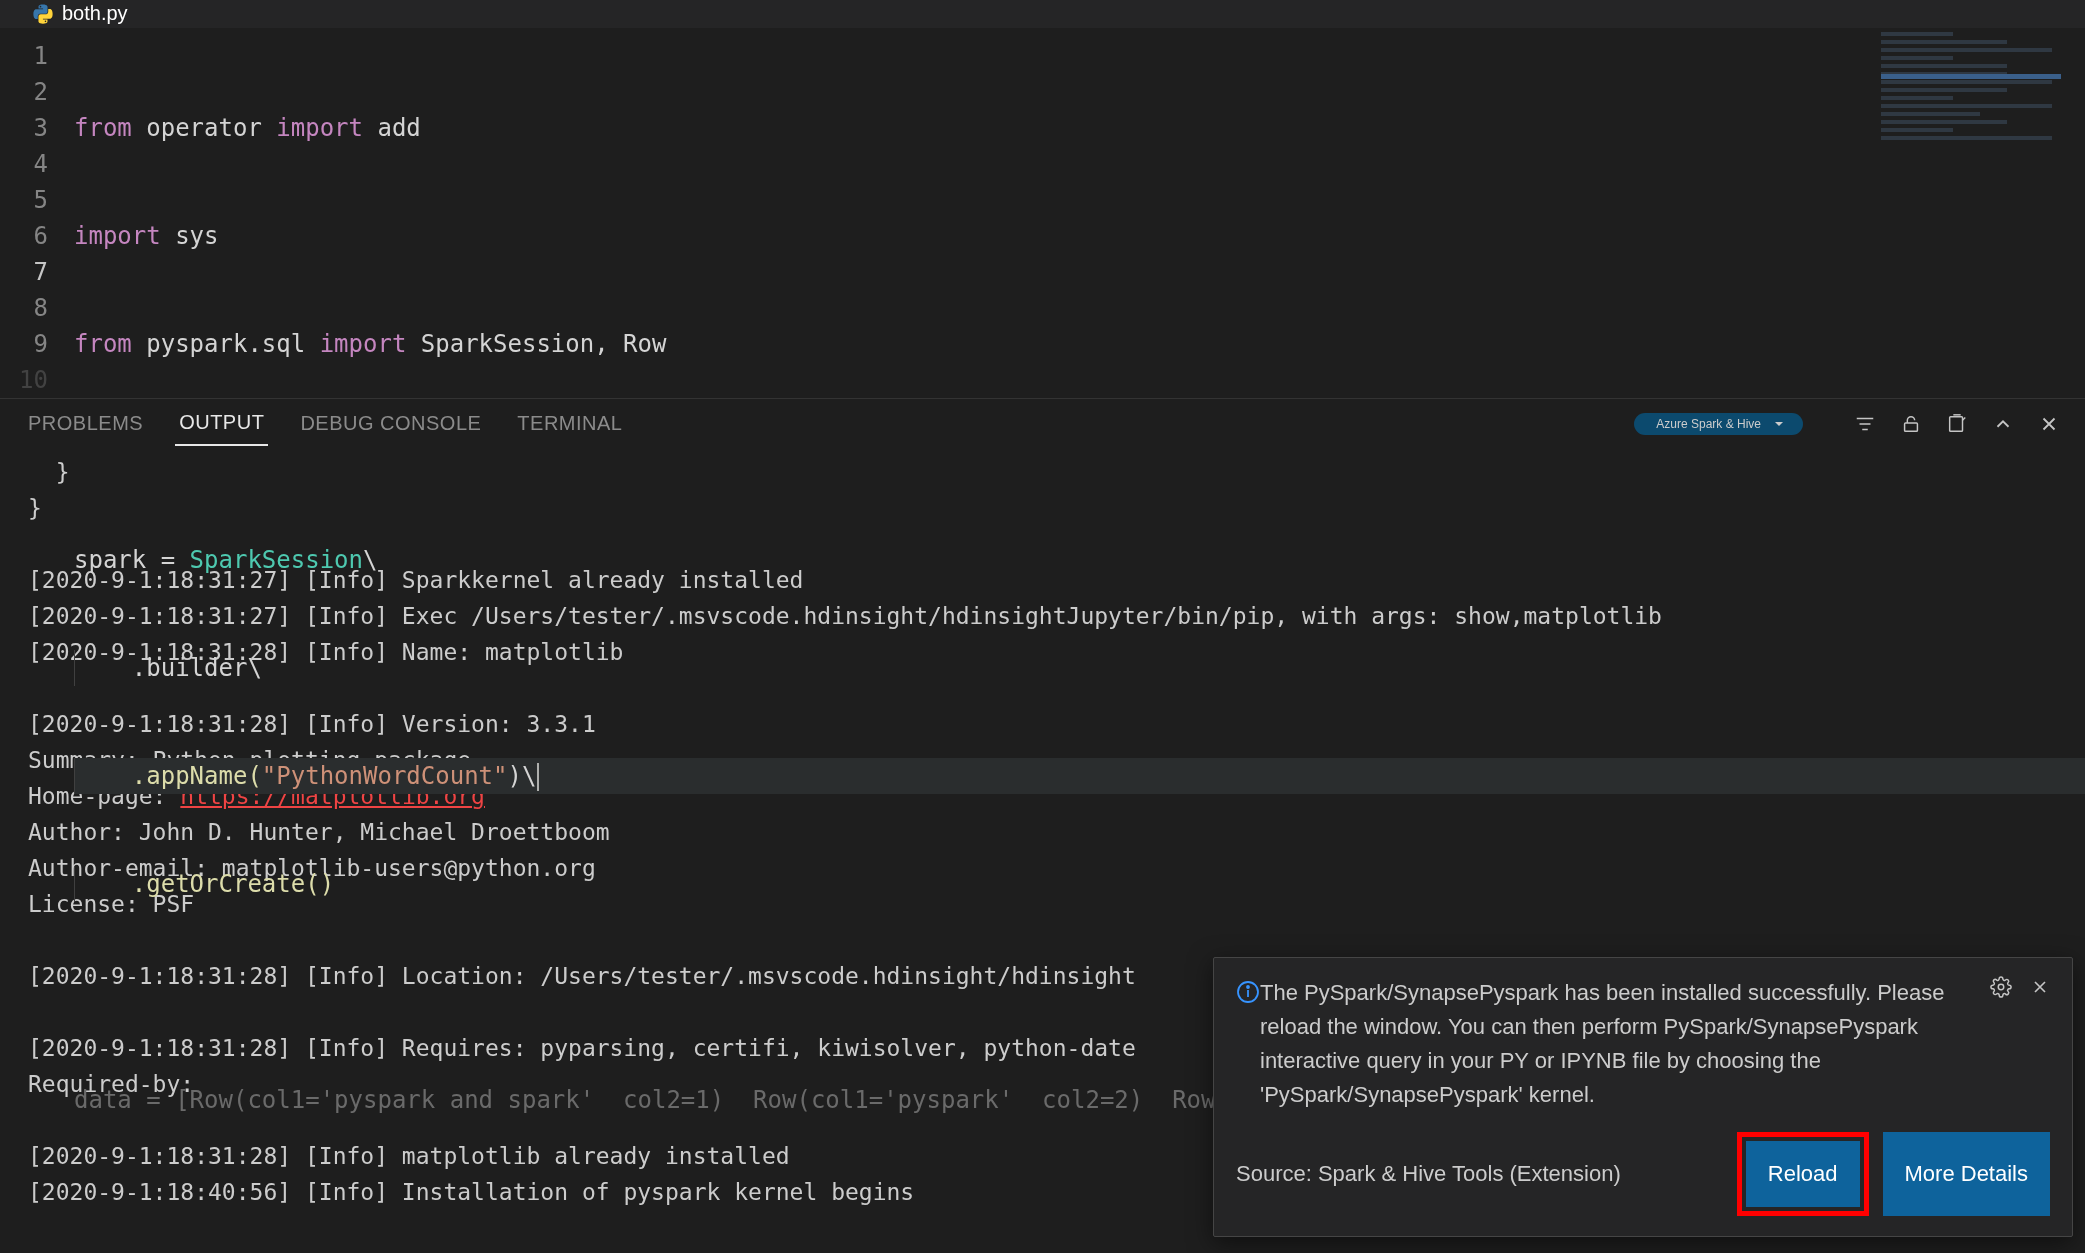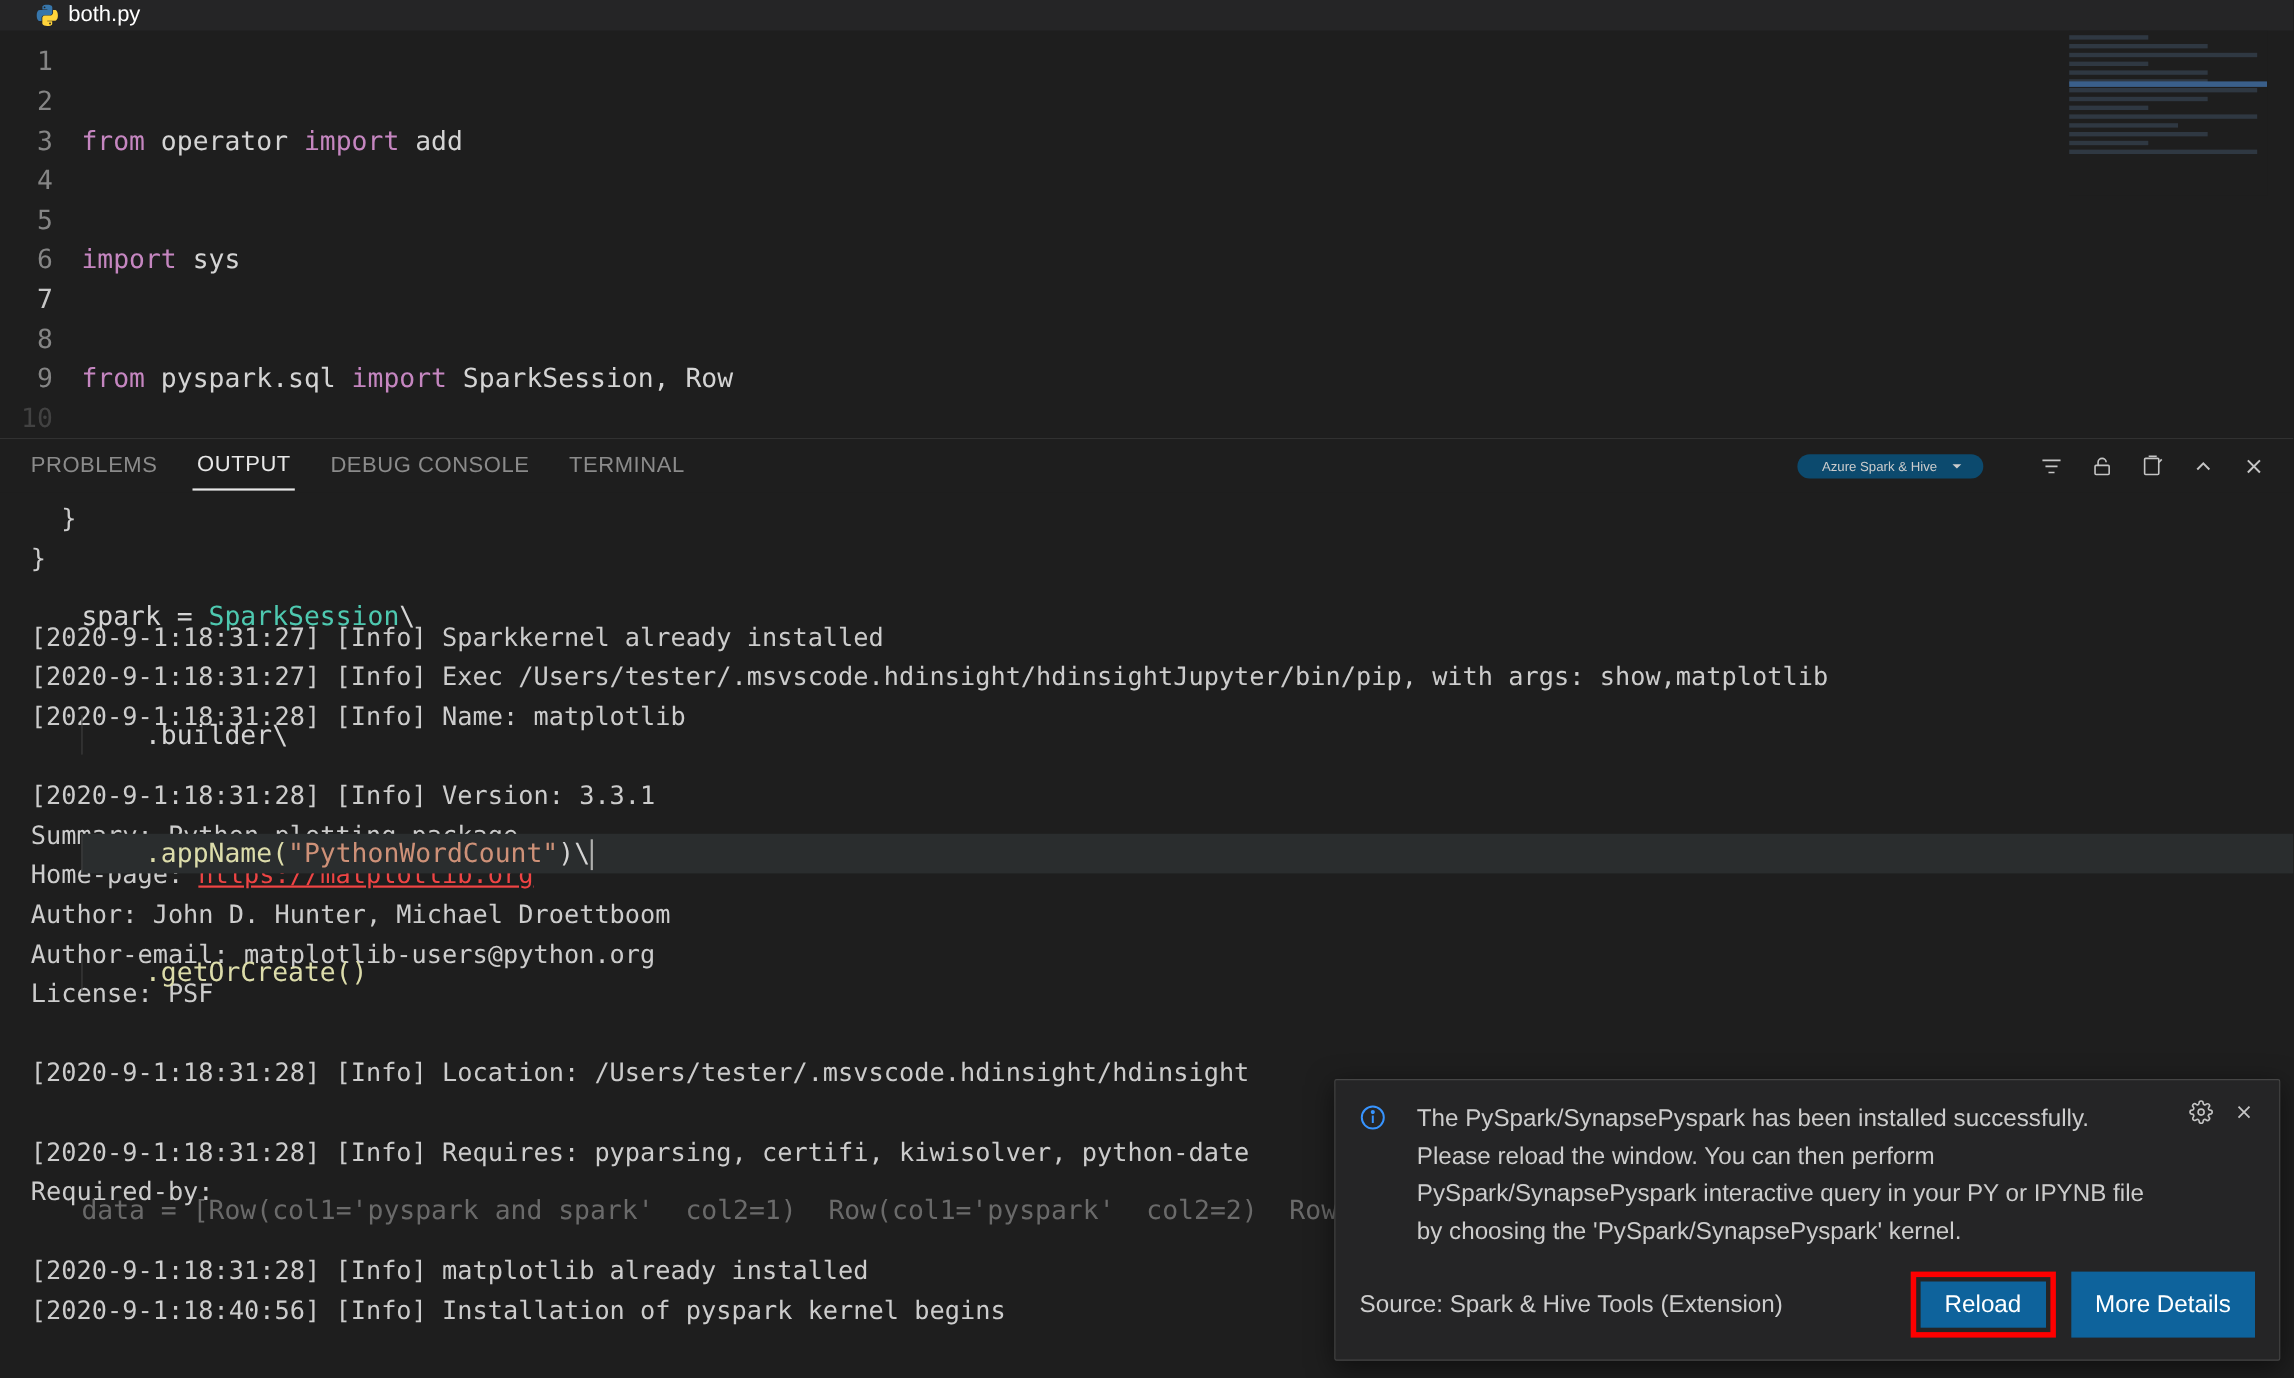--- a/index.html
+++ b/index.html
@@ -147,32 +147,32 @@
     width: 860px;
     background: #252526;
     border: 1px solid #454545;
     border-radius: 2px;
     padding: 18px 22px 20px 22px;
     color: #cccccc;
     font-size: 22px;
     line-height: 34px;
     box-shadow: 0 6px 24px rgba(0,0,0,.5);
   }
-  .toast-head { display:flex; align-items:flex-start; gap:28px; }
+  .toast-head { display:flex; align-items:flex-start; gap:0; }
   .toast-body { flex:1; padding-right: 8px; }
   .toast-top-icons { display:flex; gap:18px; align-items:center; margin-left:auto; }
   .toast-icon { flex: 0 0 auto; margin-top:4px; }
   .toast-footer {
     display:flex; align-items:center; margin-top: 20px;
   }
   .toast-source { color:#cccccc; flex:1; }
   .toast-actions { display:flex; gap:14px; }
   .btn {
     background:#0e639c; color:#fff; border:none;
-    padding: 8px 22px; font-size: 22px; cursor:pointer;
+    padding: 20px 22px; font-size: 22px; cursor:pointer;
   }
   .highlight-red {
     border: 5px solid #ff0000;
     padding: 4px;
     display:inline-block;
   }
 
   svg { display:block; }
 </style>
 </head>

